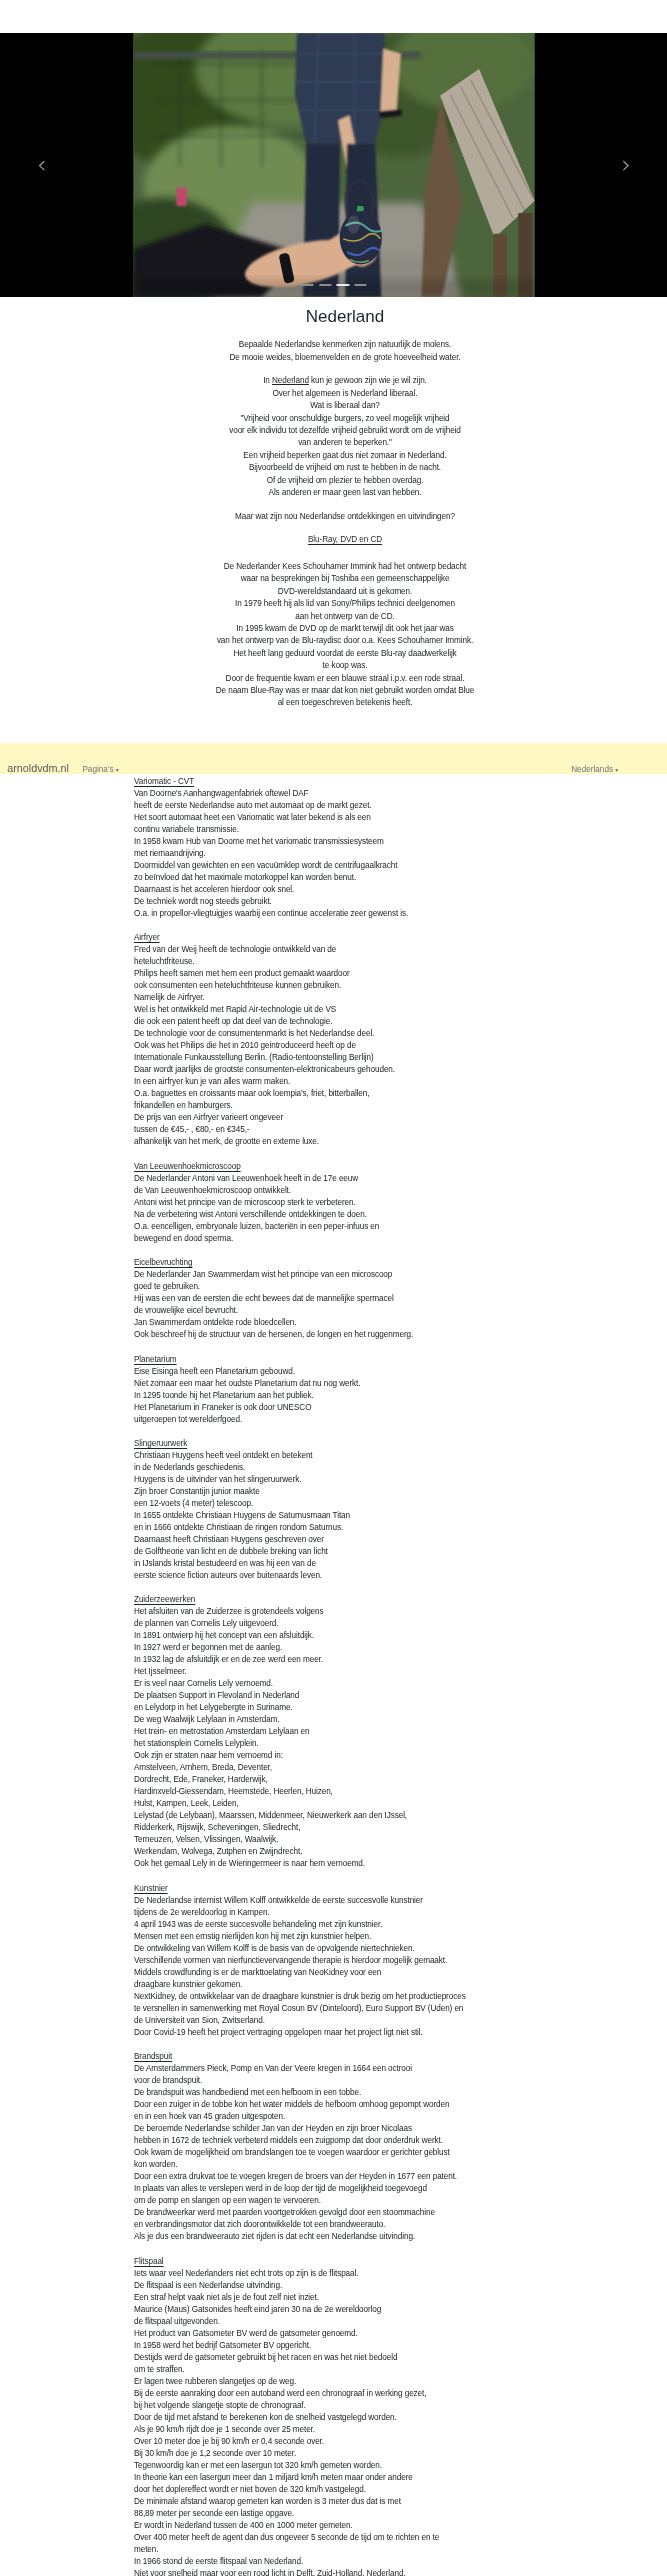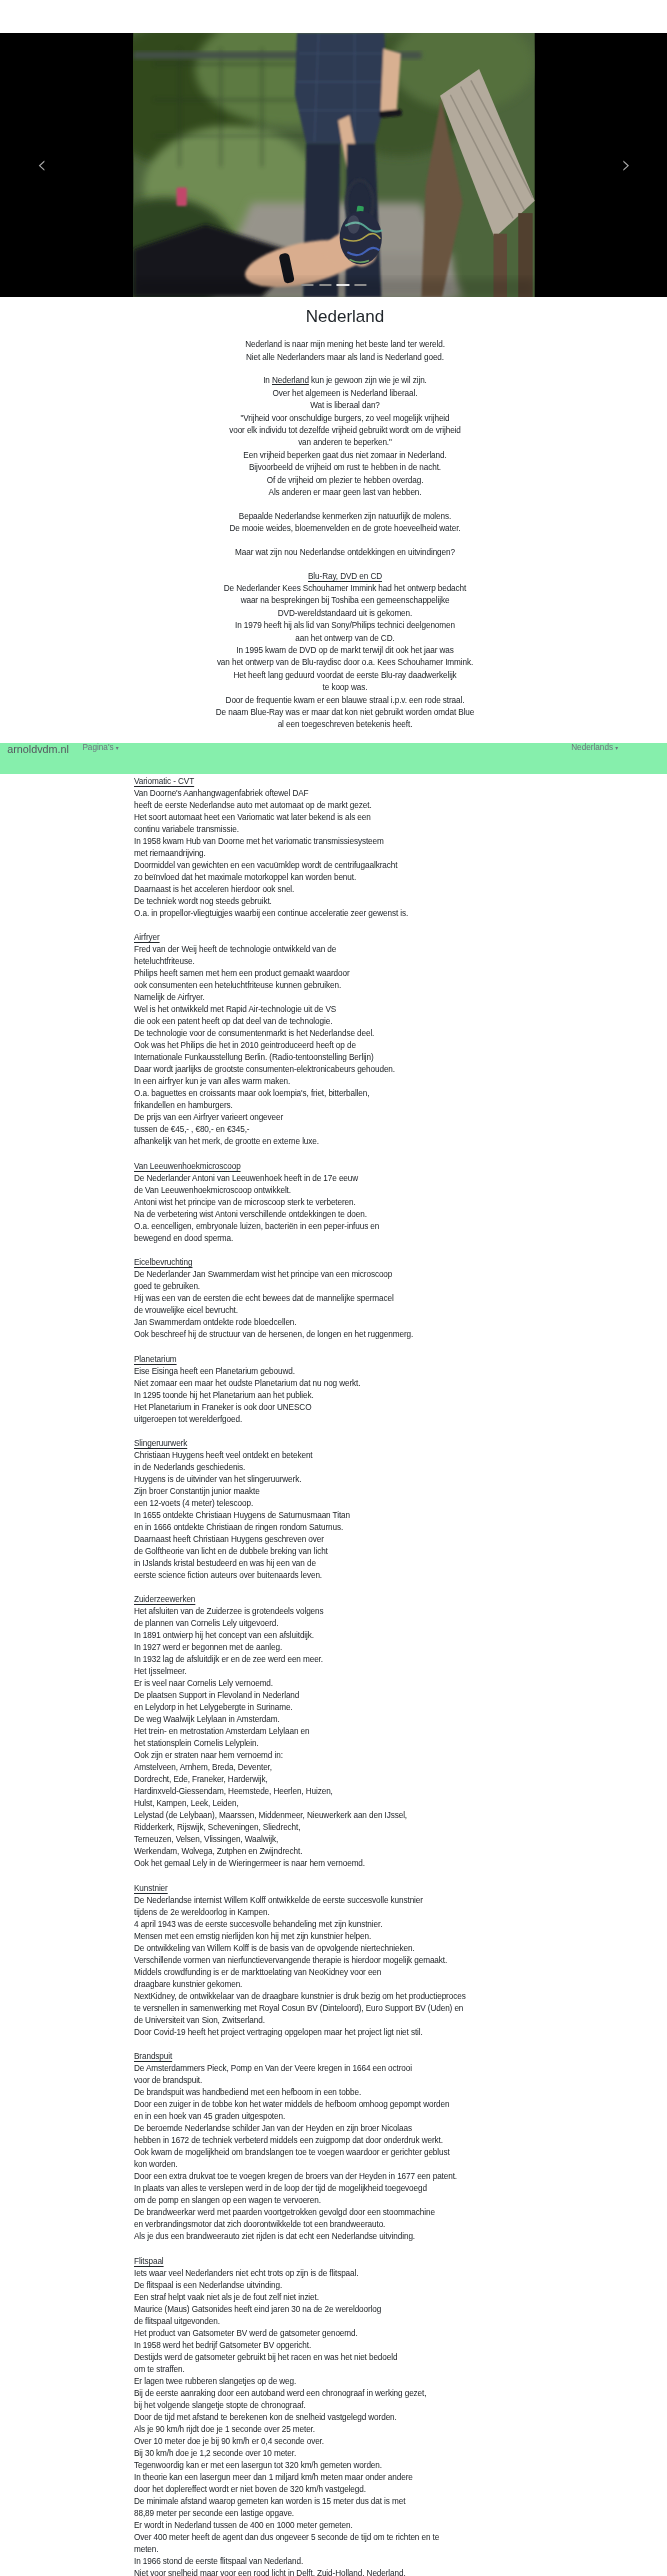--- a/index.html
+++ b/index.html
@@ -42,26 +42,26 @@
   .page-title{
     margin:0 0 11.3px 0;font-size:17px;line-height:23px;font-weight:500;color:#1f2429;
     letter-spacing:0;
   }
   .para{margin:0 0 11.3px 0;}
   .line{white-space:nowrap;}
   .inline-link{text-decoration:underline;text-underline-offset:1px;cursor:pointer;color:#212529;}
   .section-heading{
     text-decoration:underline;text-underline-offset:1.5px;color:#1f2429;cursor:pointer;
   }
-  .content .section-heading{margin-bottom:0;}
+  .content .section-heading{margin-bottom:14px;}
   
   .navbar{
     position:absolute;left:0;top:743px;width:668px;height:31px;
-    background:#86efac;z-index:5;
-    display:flex;align-items:flex-start;
+    background:#fef9c3;z-index:5;
+    display:flex;align-items:flex-end;
   }
   .navbar-brand{
     margin-left:7.2px;font-size:10.8px;color:#55595e;cursor:pointer;
   }
   .navbar-menu{
     margin-left:13.4px;font-size:8.2px;color:#6c757d;cursor:pointer;
   }
   .navbar-lang{
     position:absolute;right:50px;font-size:8.2px;color:#6c757d;cursor:pointer;
   }
@@ -177,38 +177,34 @@
       <div class="dot"></div>
       <div class="dot active"></div>
       <div class="dot"></div>
     </div>
 </div>
 
 <div class="content">
   <h1 class="page-title">Nederland</h1>
   <div>
       <div class="para">
-        <div class="line">Nederland is naar mijn mening het beste land ter wereld.</div>
-        <div class="line">Niet alle Nederlanders maar als land is Nederland goed.</div>
+        <div class="line">Bepaalde Nederlandse kenmerken zijn natuurlijk de molens.</div>
+        <div class="line">De mooie weides, bloemenvelden en de grote hoeveelheid water.</div>
       </div>
       <div class="para">
         <div class="line">In <span class="inline-link">Nederland</span> kun je gewoon zijn wie je wil zijn.</div>
         <div class="line">Over het algemeen is Nederland liberaal.</div>
         <div class="line">Wat is liberaal dan?</div>
         <div class="line">"Vrijheid voor onschuldige burgers, zo veel mogelijk vrijheid</div>
         <div class="line">voor elk individu tot dezelfde vrijheid gebruikt wordt om de vrijheid</div>
         <div class="line">van anderen te beperken."</div>
         <div class="line">Een vrijheid beperken gaat dus niet zomaar in Nederland.</div>
         <div class="line">Bijvoorbeeld de vrijheid om rust te hebben in de nacht.</div>
         <div class="line">Of de vrijheid om plezier te hebben overdag.</div>
         <div class="line">Als anderen er maar geen last van hebben.</div>
-      </div>
-      <div class="para">
-        <div class="line">Bepaalde Nederlandse kenmerken zijn natuurlijk de molens.</div>
-        <div class="line">De mooie weides, bloemenvelden en de grote hoeveelheid water.</div>
       </div>
       <div class="para">
         <div class="line">Maar wat zijn nou Nederlandse ontdekkingen en uitvindingen?</div>
       </div>
     </div>
   <div class="section">
     <div class="line section-heading">Blu-Ray, DVD en CD</div>
     <div>
         <div class="line">De Nederlander Kees Schouhamer Immink had het ontwerp bedacht</div>
         <div class="line">waar na besprekingen bij Toshiba een gemeenschappelijke</div>
@@ -380,21 +376,21 @@
         <div class="line">Er lagen twee rubberen slangetjes op de weg.</div>
         <div class="line">Bij de eerste aanraking door een autoband werd een chronograaf in werking gezet,</div>
         <div class="line">bij het volgende slangetje stopte de chronograaf.</div>
         <div class="line">Door de tijd met afstand te berekenen kon de snelheid vastgelegd worden.</div>
         <div class="line">Als je 90 km/h rijdt doe je 1 seconde over 25 meter.</div>
         <div class="line">Over 10 meter doe je bij 90 km/h er 0,4 seconde over.</div>
         <div class="line">Bij 30 km/h doe je 1,2 seconde over 10 meter.</div>
         <div class="line">Tegenwoordig kan er met een lasergun tot 320 km/h gemeten worden.</div>
         <div class="line">In theorie kan een lasergun meer dan 1 miljard km/h meten maar onder andere</div>
         <div class="line">door het doplereffect wordt er niet boven de 320 km/h vastgelegd.</div>
-        <div class="line">De minimale afstand waarop gemeten kan worden is 15 meter dus dat is met</div>
+        <div class="line">De minimale afstand waarop gemeten kan worden is 3 meter dus dat is met</div>
         <div class="line">88,89 meter per seconde een lastige opgave.</div>
         <div class="line">Er wordt in Nederland tussen de 400 en 1000 meter gemeten.</div>
         <div class="line">Over 400 meter heeft de agent dan dus ongeveer 5 seconde de tijd om te richten en te</div>
         <div class="line">meten.</div>
         <div class="line">In 1966 stond de eerste flitspaal van Nederland.</div>
         <div class="line">Niet voor snelheid maar voor een rood licht in Delft, Zuid-Holland, Nederland.</div>
       </div>
       <div class="section">
         <div class="line section-heading">Turborotonde</div>
       </div>

